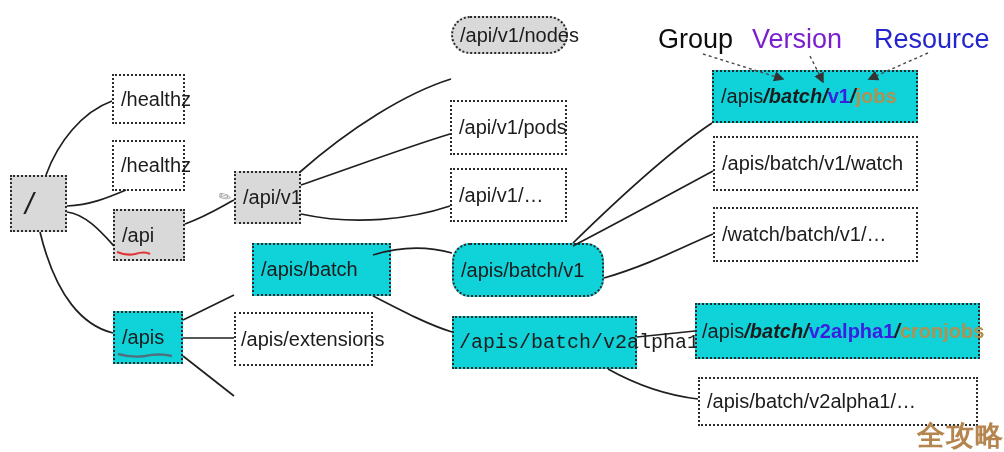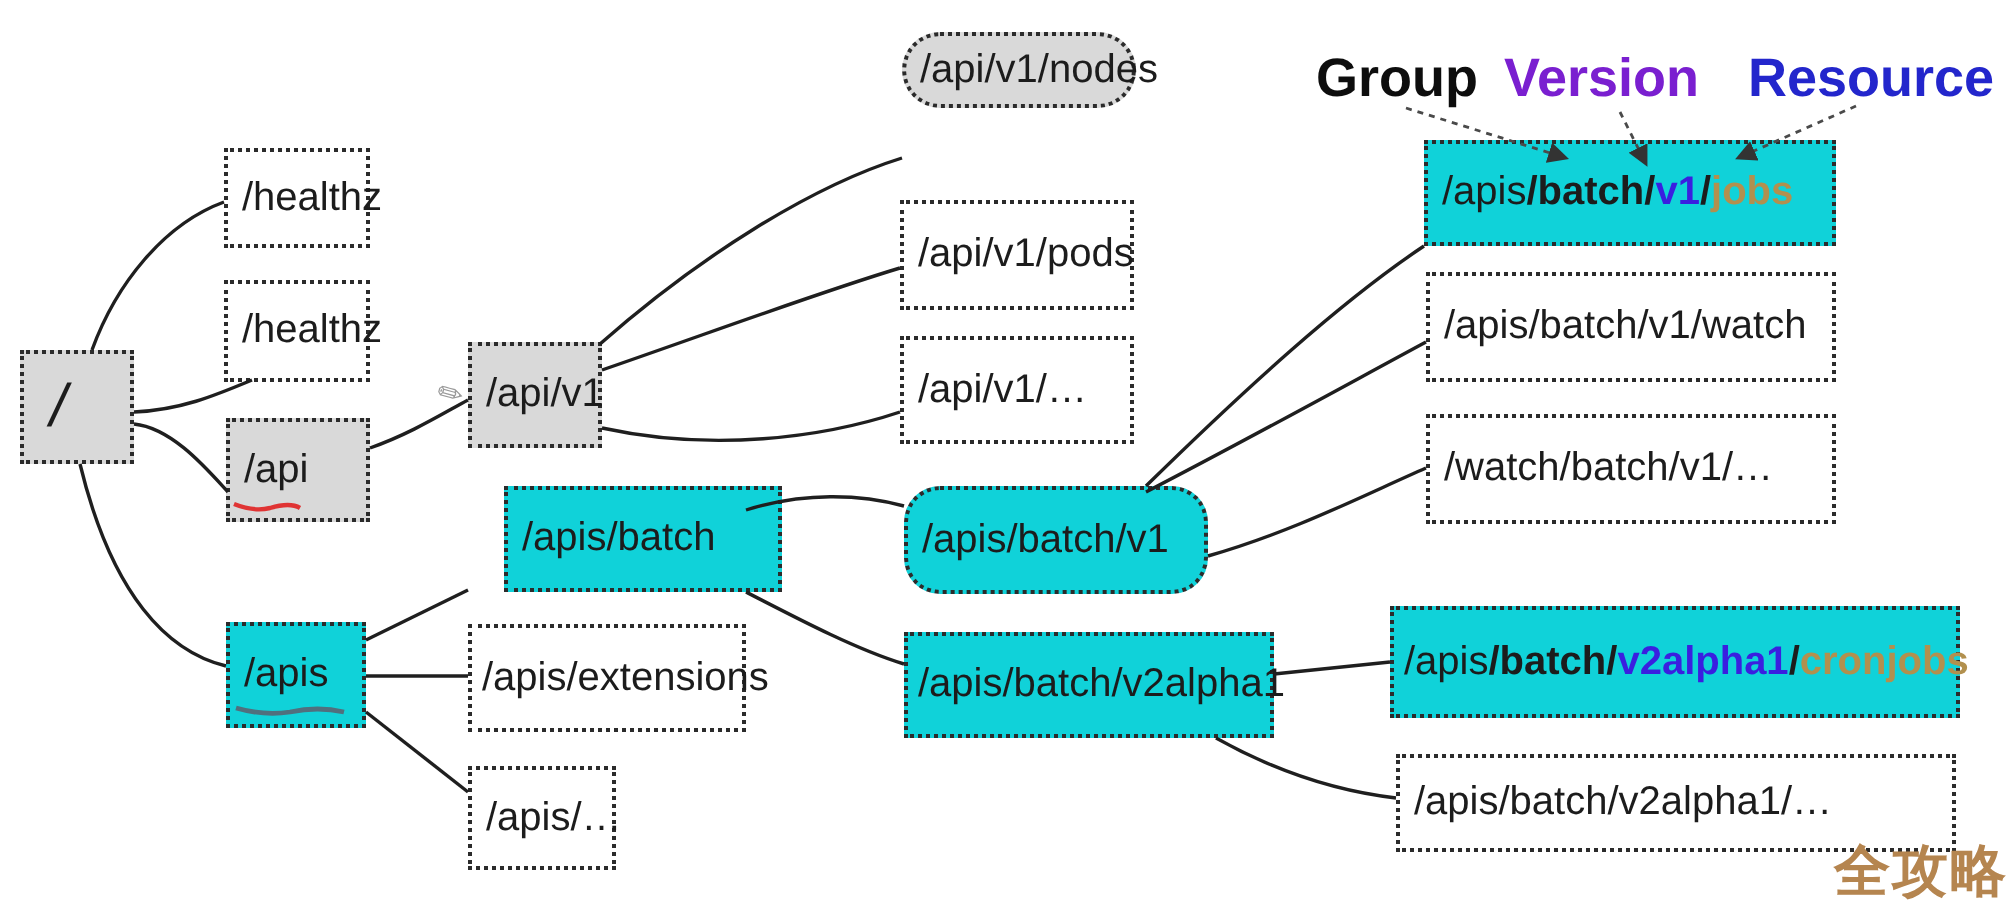--- a/index.html
+++ b/index.html
@@ -12,25 +12,25 @@
     position:absolute;box-sizing:border-box;display:flex;align-items:center;
     border:2px dotted var(--box-border);padding-left:7px;
     font-size:20px;color:var(--text);letter-spacing:0px;z-index:1;white-space:nowrap;
   }
   .node.gray{background:var(--gray);}
   .node.cyan{background:var(--cyan);}
   .node.white{background:#ffffff;}
   .node.root{font-size:30px;padding-left:13px;font-style:italic;}
   .rich{font-size:20px;}
   .seg{white-space:pre;}
-  .seg.bold{font-weight:bold;}
+  .seg.bold{font-weight:bold;font-style:italic;}
   .seg.version{font-weight:bold;color:var(--version-text);}
   .seg.resource{font-weight:bold;color:var(--resource-text);}
   .gvr-label{
-    position:absolute;z-index:2;font-size:27px;font-weight:700;white-space:nowrap;
+    position:absolute;z-index:2;font-size:27px;font-weight:400;white-space:nowrap;
   }
   .gvr-group{color:var(--label-group);}
   .gvr-version{color:var(--label-version);}
   .gvr-resource{color:var(--label-resource);}
   .watermark{
     position:absolute;right:0px;top:417px;z-index:6;
     font-size:28px;font-weight:bold;color:var(--watermark);letter-spacing:1px;
   }
   .pencil{
     position:absolute;left:219px;top:188px;z-index:3;color:#9a9a9a;
@@ -113,27 +113,24 @@
   </div>
   <div class="node cyan" style="left:113px;top:311px;width:70px;height:53px;">
     <span>/apis</span>
   </div>
   <div class="node cyan" style="left:252px;top:243px;width:139px;height:53px;">
     <span>/apis/batch</span>
   </div>
   <div class="node white" style="left:234px;top:312px;width:139px;height:54px;padding-left:5px;">
     <span>/apis/extensions</span>
   </div>
-  <div class="node white" style="left:234px;top:383px;width:74px;height:52px;">
-    <span>/apis/…</span>
-  </div>
   <div class="node cyan" style="left:452px;top:243px;width:152px;height:54px;border-radius:18px;">
     <span>/apis/batch/v1</span>
   </div>
-  <div class="node cyan" style="left:452px;top:316px;width:185px;height:53px;padding-left:5px;">
+  <div class="node cyan" style="left:452px;top:316px;width:185px;height:53px;padding-left:5px;font-family:Liberation Mono, monospace;">
     <span>/apis/batch/v2alpha1</span>
   </div>
   <div class="node cyan rich" style="left:712px;top:70px;width:206px;height:53px;">
     <span class="seg plain">/apis</span>
       <span class="seg bold">/batch/</span>
       <span class="seg version">v1</span>
       <span class="seg bold">/</span>
       <span class="seg resource">jobs</span>
   </div>
   <div class="node white" style="left:713px;top:136px;width:205px;height:55px;">

